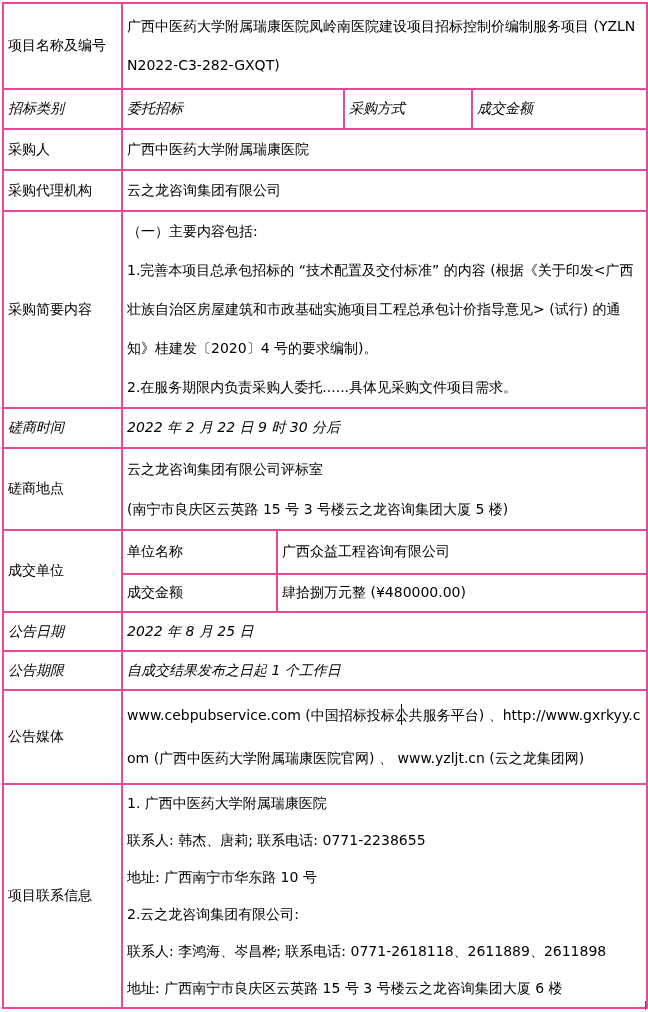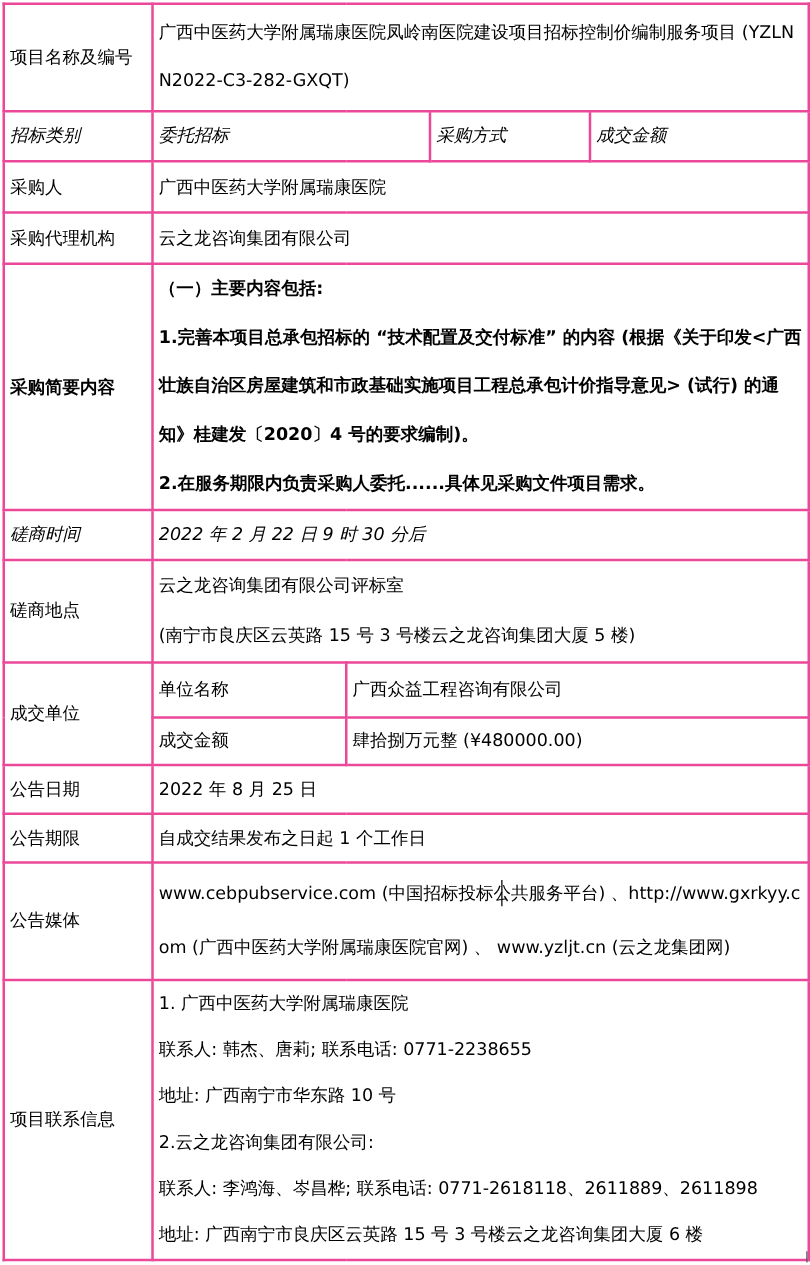--- a/index.html
+++ b/index.html
@@ -49,25 +49,25 @@
     left: 645px;
     top: 1001px;
     width: 1px;
     height: 9px;
     background: #555;
   }
   
   .h86  td { height: 84px; }
   .h40  td { height: 38px; font-style: italic; }
   .h41  td { height: 39px; }
-  .h197 td { height: 195px; font-weight: bold; }
+  .h197 td { height: 195px; }
   .h81  td { height: 79px; }
   .h44  td { height: 42px; }
   .h38  td { height: 36px; }
-  .h39  td { height: 37px; }
+  .h39  td { height: 37px; font-style: italic; }
   .h94  td { height: 92px; }
   .h223 td { height: 221px; }
 </style>
 </head>
 <body>
 
 <div class="sheet">
   <table class="doc">
     <colgroup>
       <col style="width:119px">

